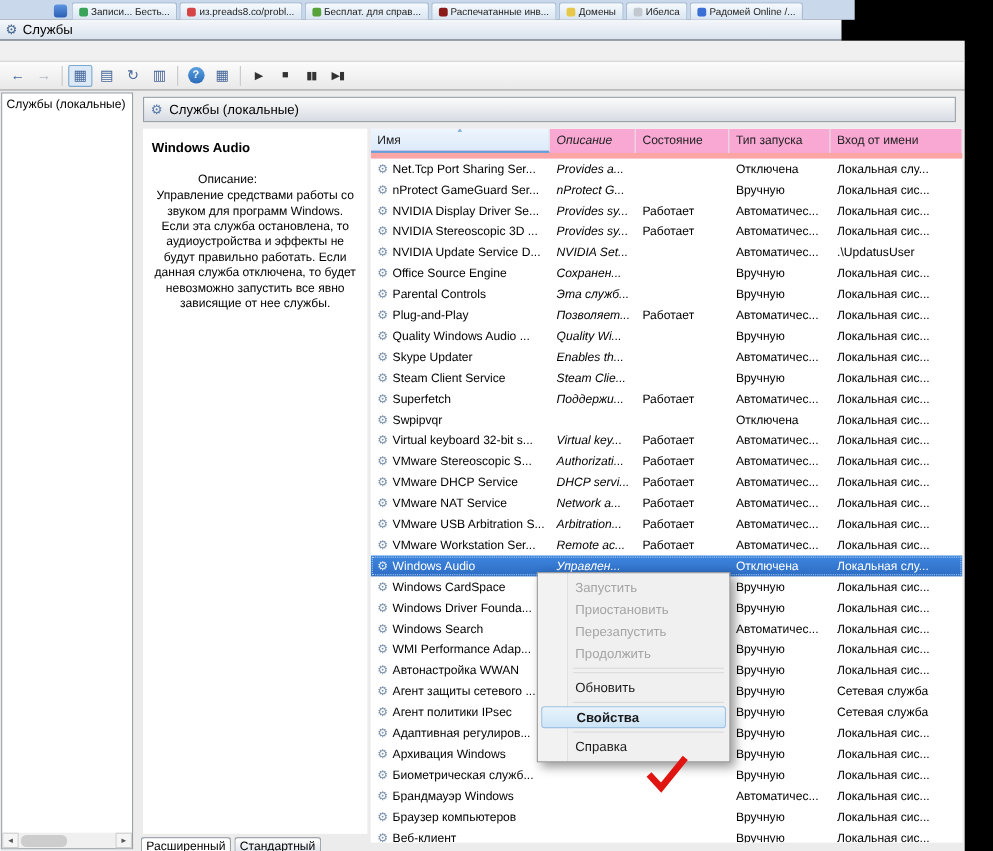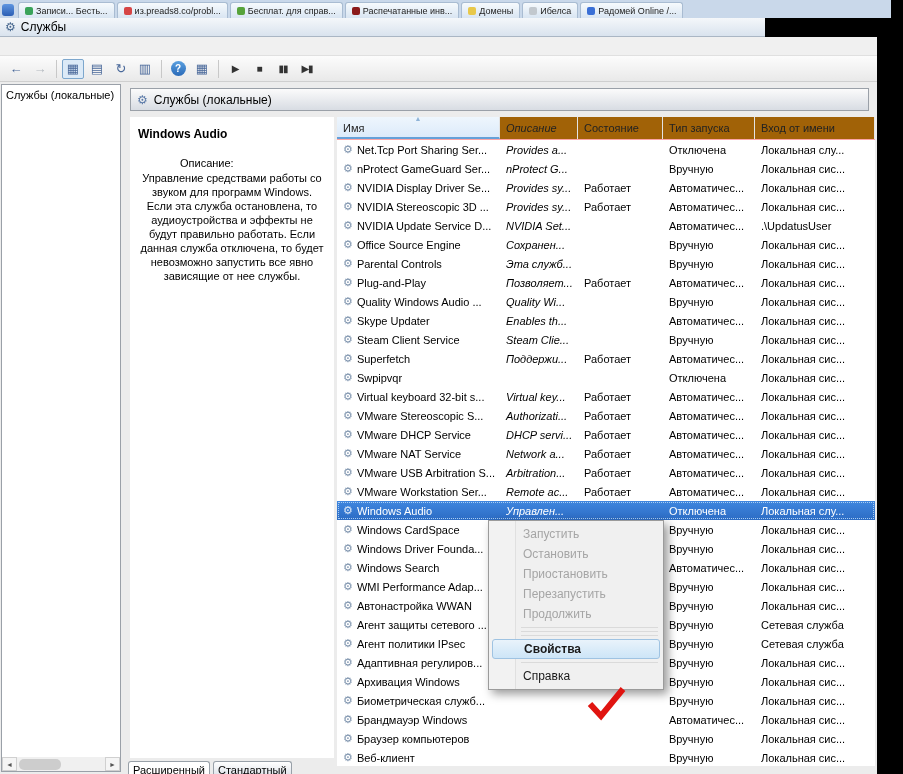--- a/index.html
+++ b/index.html
@@ -5,23 +5,23 @@
   html,body{margin:0;padding:0;}
   body{
     width:903px;height:774px;overflow:hidden;background:#000;
     font-family:"Liberation Sans",sans-serif;position:relative;
     -webkit-font-smoothing:antialiased;
   }
   #screen{position:absolute;left:0;top:0;width:903px;height:774px;}
 
   
   #tabstrip{
-    position:absolute;left:0;top:0;width:891px;height:18px;
+    position:absolute;left:0;top:0;width:777px;height:18px;
     background:#c9d8ea;display:flex;align-items:flex-end;gap:2px;
-    padding-left:2px;box-sizing:border-box;overflow:hidden;
+    padding-left:2px;box-sizing:border-box;overflow:hidden;justify-content:center;
   }
   .browser-btn{width:12px;height:12px;border-radius:3px;background:linear-gradient(#5e95e0,#2c5fb4);margin:0 2px 2px 0;flex:0 0 auto;}
   .btab{
     height:16px;display:flex;align-items:center;gap:3px;padding:0 6px;
     font-size:9px;color:#222;background:linear-gradient(#f6fafd,#d9e5f2);
     border:1px solid #a9bcd2;border-bottom:none;border-radius:3px 3px 0 0;
     white-space:nowrap;overflow:hidden;box-sizing:border-box;max-width:130px;flex:0 0 auto;
   }
   .fav{width:8px;height:8px;border-radius:2px;flex:0 0 auto;}
 
@@ -87,21 +87,21 @@
   }
   .svc-title{font-weight:bold;font-size:12px;margin-bottom:16px;}
   .desc-label{margin-bottom:2px;margin-left:42px;}
   .desc-text{line-height:14px;text-align:center;}
 
   
   #listpane{
     position:absolute;left:337px;top:117px;width:538px;height:649px;
     background:#fff;overflow:hidden;font-size:11px;color:#000;
   }
-  #thead{display:flex;height:22px;border-bottom:1px solid #fca5a5;background:#a16207;}
+  #thead{display:flex;height:22px;border-bottom:5px solid #fca5a5;background:#f9a8d4;}
   .th{box-sizing:border-box;padding:5px 0 0 6px;border-right:1px solid #e3e3e3;color:#222;position:relative;
       white-space:nowrap;overflow:hidden;}
   .th.sorted{background:linear-gradient(#eef6fd,#dceafa);border-bottom:2px solid #66a0d8;}
   .sort-ind{position:absolute;top:-2px;left:50%;transform:translateX(-50%);font-size:7px;color:#8fb4d8;}
   .c0{width:163px;}.c1{width:78px;font-style:italic;}.c2{width:85px;}.c3{width:92px;}.c4{width:120px;}
   .trow{display:flex;height:19px;align-items:center;}
   .cell{box-sizing:border-box;padding-left:6px;white-space:nowrap;overflow:hidden;}
   .namecell{display:flex;align-items:center;}
   .gear{color:#7d93ad;font-size:11px;margin-right:4px;flex:0 0 auto;}
   .trow.sel{background:linear-gradient(#3f86df,#2c6cc4);color:#fff;outline:1px dotted #a9cdf2;outline-offset:-2px;}
@@ -565,26 +565,26 @@
       </div>
   </div>
 
   <div id="viewtabs">
       <div class="vtab active">Расширенный</div>
       <div class="vtab">Стандартный</div>
     </div>
 
   <div id="ctxmenu">
       <div class="mi disabled">Запустить</div>
-      <div class="mi disabled">Остановить</div>
       <div class="mi disabled">Приостановить</div>
       <div class="mi disabled">Перезапустить</div>
       <div class="mi disabled">Продолжить</div>
       <div class="msep"></div>
       <div class="msep"></div>
+      <div class="mi">Обновить</div>
       <div class="msep"></div>
       <div class="mi hl">Свойства</div>
       <div class="msep"></div>
       <div class="mi">Справка</div>
     </div>
 
   <svg id="checkmark" width="44" height="40" viewBox="0 0 44 40">
     <path d="M6 20 L17 32 L39 5" fill="none" stroke="#e01410" stroke-width="6" stroke-linejoin="miter"></path>
   </svg>
 

